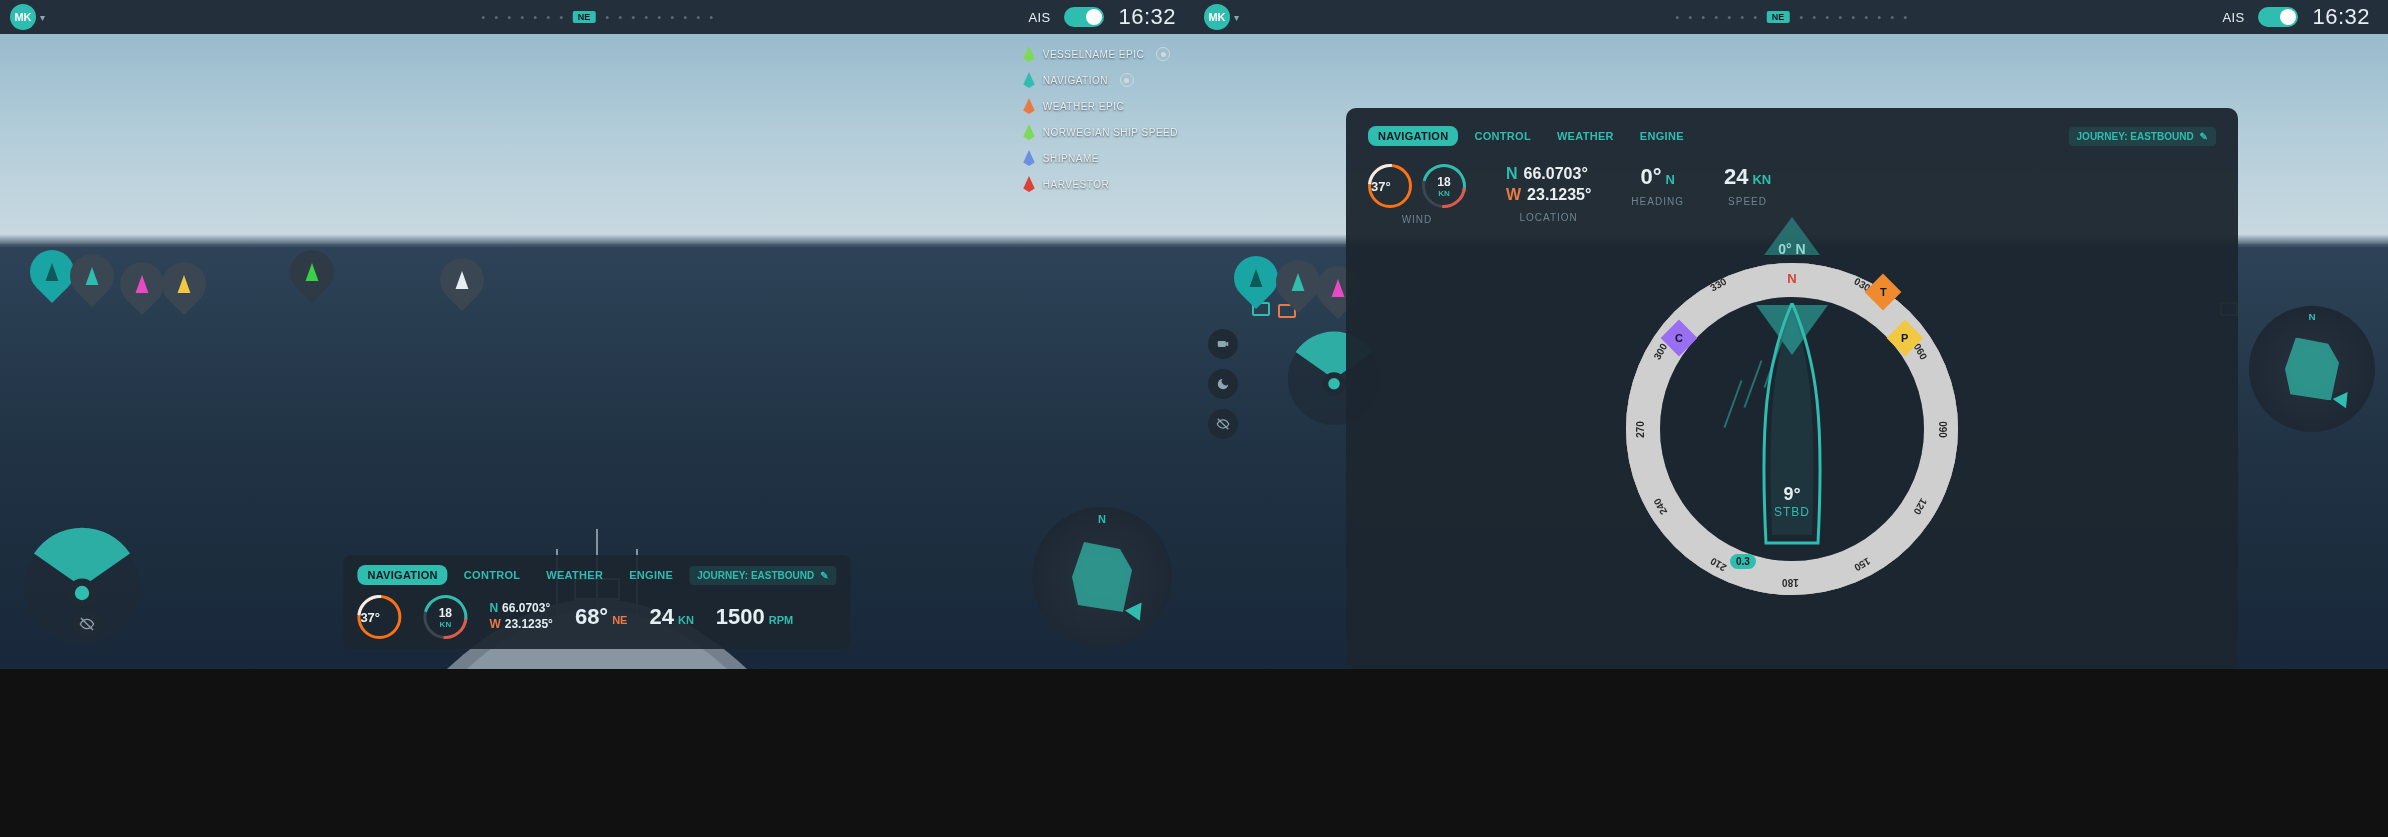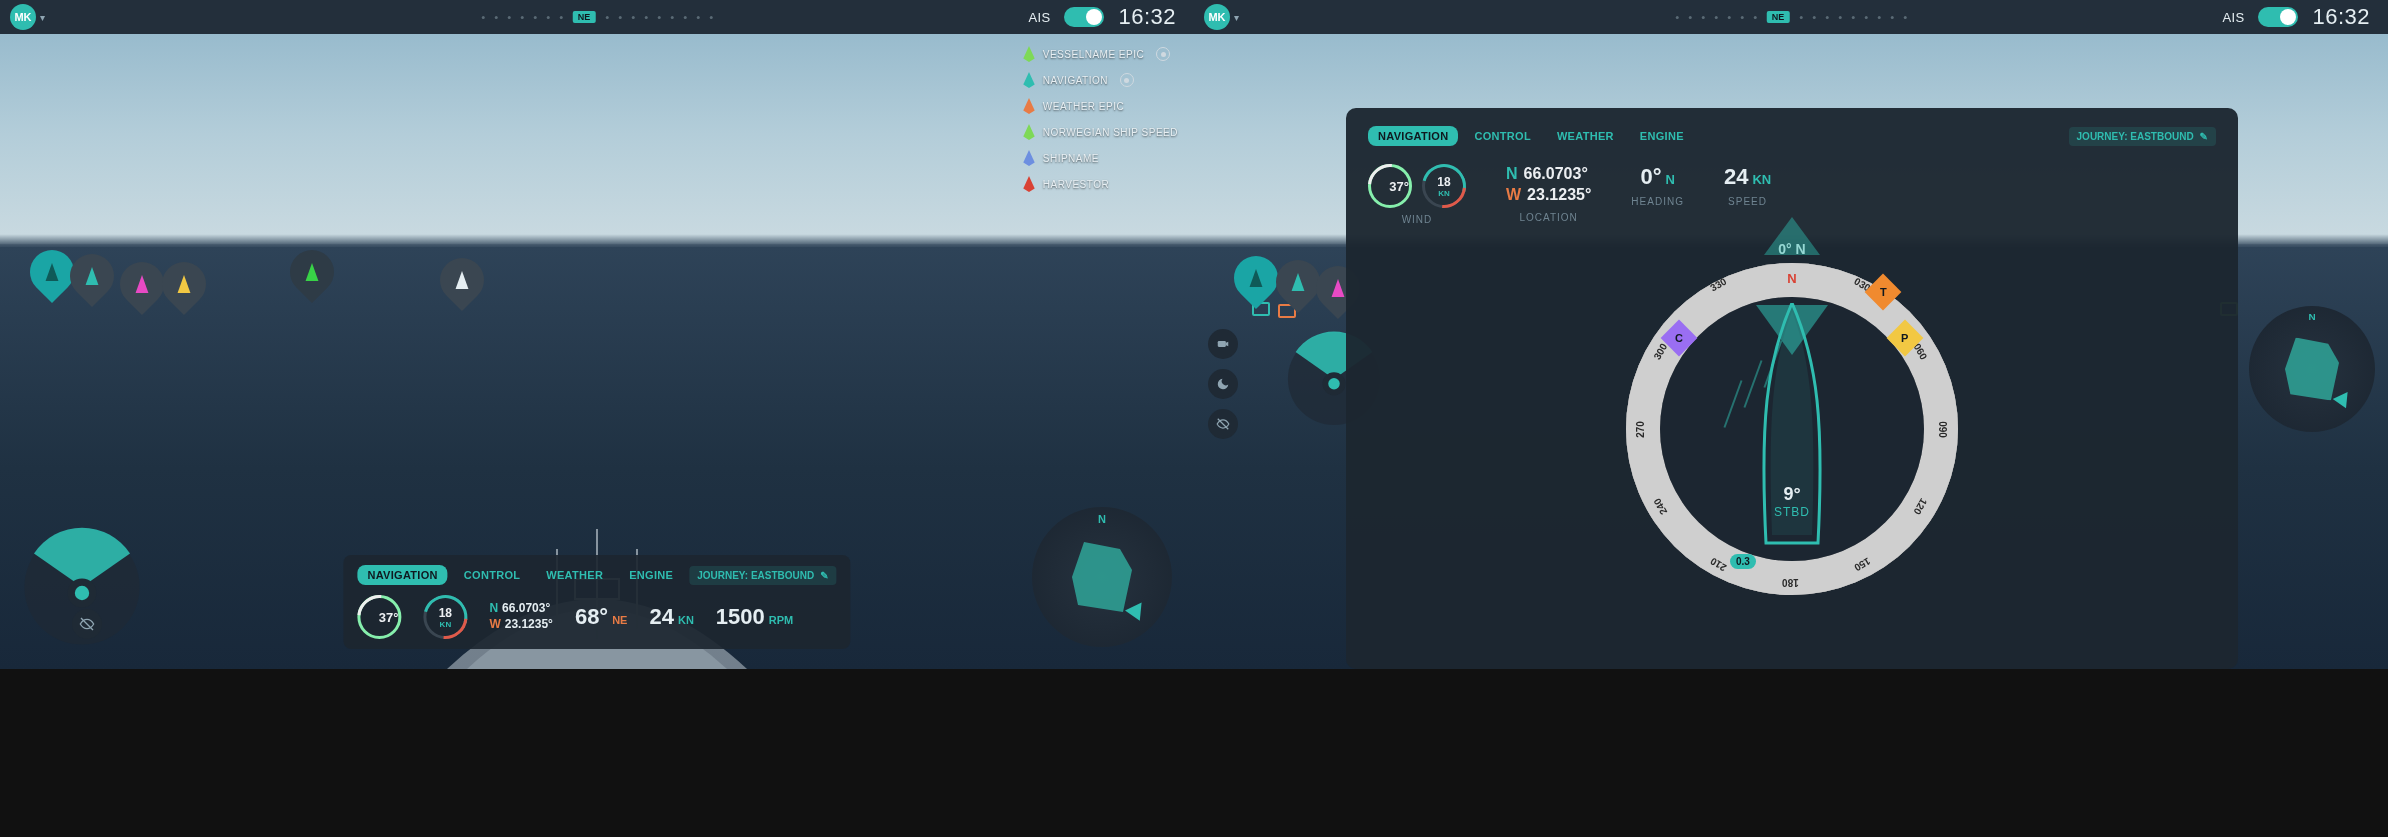--- a/index.html
+++ b/index.html
@@ -47,21 +47,21 @@
 .map-blob{width:60px;height:70px;background:#2f9e94;clip-path:polygon(20% 0%, 80% 10%, 100% 40%, 85% 100%, 10% 90%, 0% 50%);opacity:.9;}
 .map-arrow{position:absolute;bottom:30px;right:26px;width:0;height:0;border-left:9px solid transparent;border-right:9px solid transparent;border-bottom:16px solid #2fbdb0;transform:rotate(35deg);}
 
 
 .bottom-panel{position:absolute;bottom:20px;left:50%;transform:translateX(-50%);background:rgba(28,38,48,.92);border-radius:8px;padding:10px 14px;z-index:40;min-width:380px;}
 .panel-tabs{display:flex;gap:6px;align-items:center;margin-bottom:10px;}
 .tab{font-size:11px;font-weight:700;letter-spacing:.3px;color:#2fbdb0;padding:4px 10px;border-radius:8px;cursor:pointer;}
 .tab.active{background:#2fbdb0;color:#0f181f;}
 .journey-badge{font-size:10px;font-weight:700;color:#2fbdb0;background:rgba(47,189,176,.15);padding:4px 8px;border-radius:4px;margin-left:auto;display:flex;gap:6px;align-items:center;}
 .panel-stats{display:flex;align-items:center;gap:22px;}
-.wind-dial{width:44px;height:44px;border-radius:50%;border:3px solid #86efac;position:relative;display:flex;align-items:center;justify-content:flex-end;}
+.wind-dial{width:44px;height:44px;border-radius:50%;border:3px solid #f97316;position:relative;display:flex;align-items:center;justify-content:flex-start;}
 .wind-dial .arc{position:absolute;inset:-3px;border-radius:50%;border:3px solid transparent;border-top-color:#eee;transform:rotate(-40deg);}
 .wind-dial .val{font-size:13px;font-weight:700;color:#eceff2;}
 .kn-dial{width:44px;height:44px;border-radius:50%;border:3px solid #3a4651;position:relative;display:flex;flex-direction:column;align-items:center;justify-content:center;}
 .kn-dial .arc1{position:absolute;inset:-3px;border-radius:50%;border:3px solid transparent;border-top-color:#2fbdb0;border-right-color:#2fbdb0;transform:rotate(-30deg);}
 .kn-dial .arc2{position:absolute;inset:-3px;border-radius:50%;border:3px solid transparent;border-top-color:#e05a4a;transform:rotate(140deg);}
 .kn-dial .v{font-size:12px;font-weight:700;color:#eceff2;}
 .kn-dial .u{font-size:8px;font-weight:700;color:#2fbdb0;}
 .loc-block{font-size:12px;line-height:1.3;}
 .loc-block .lat .d{color:#2fbdb0;font-weight:700;}
 .loc-block .lon .d{color:#e87b45;font-weight:700;}

